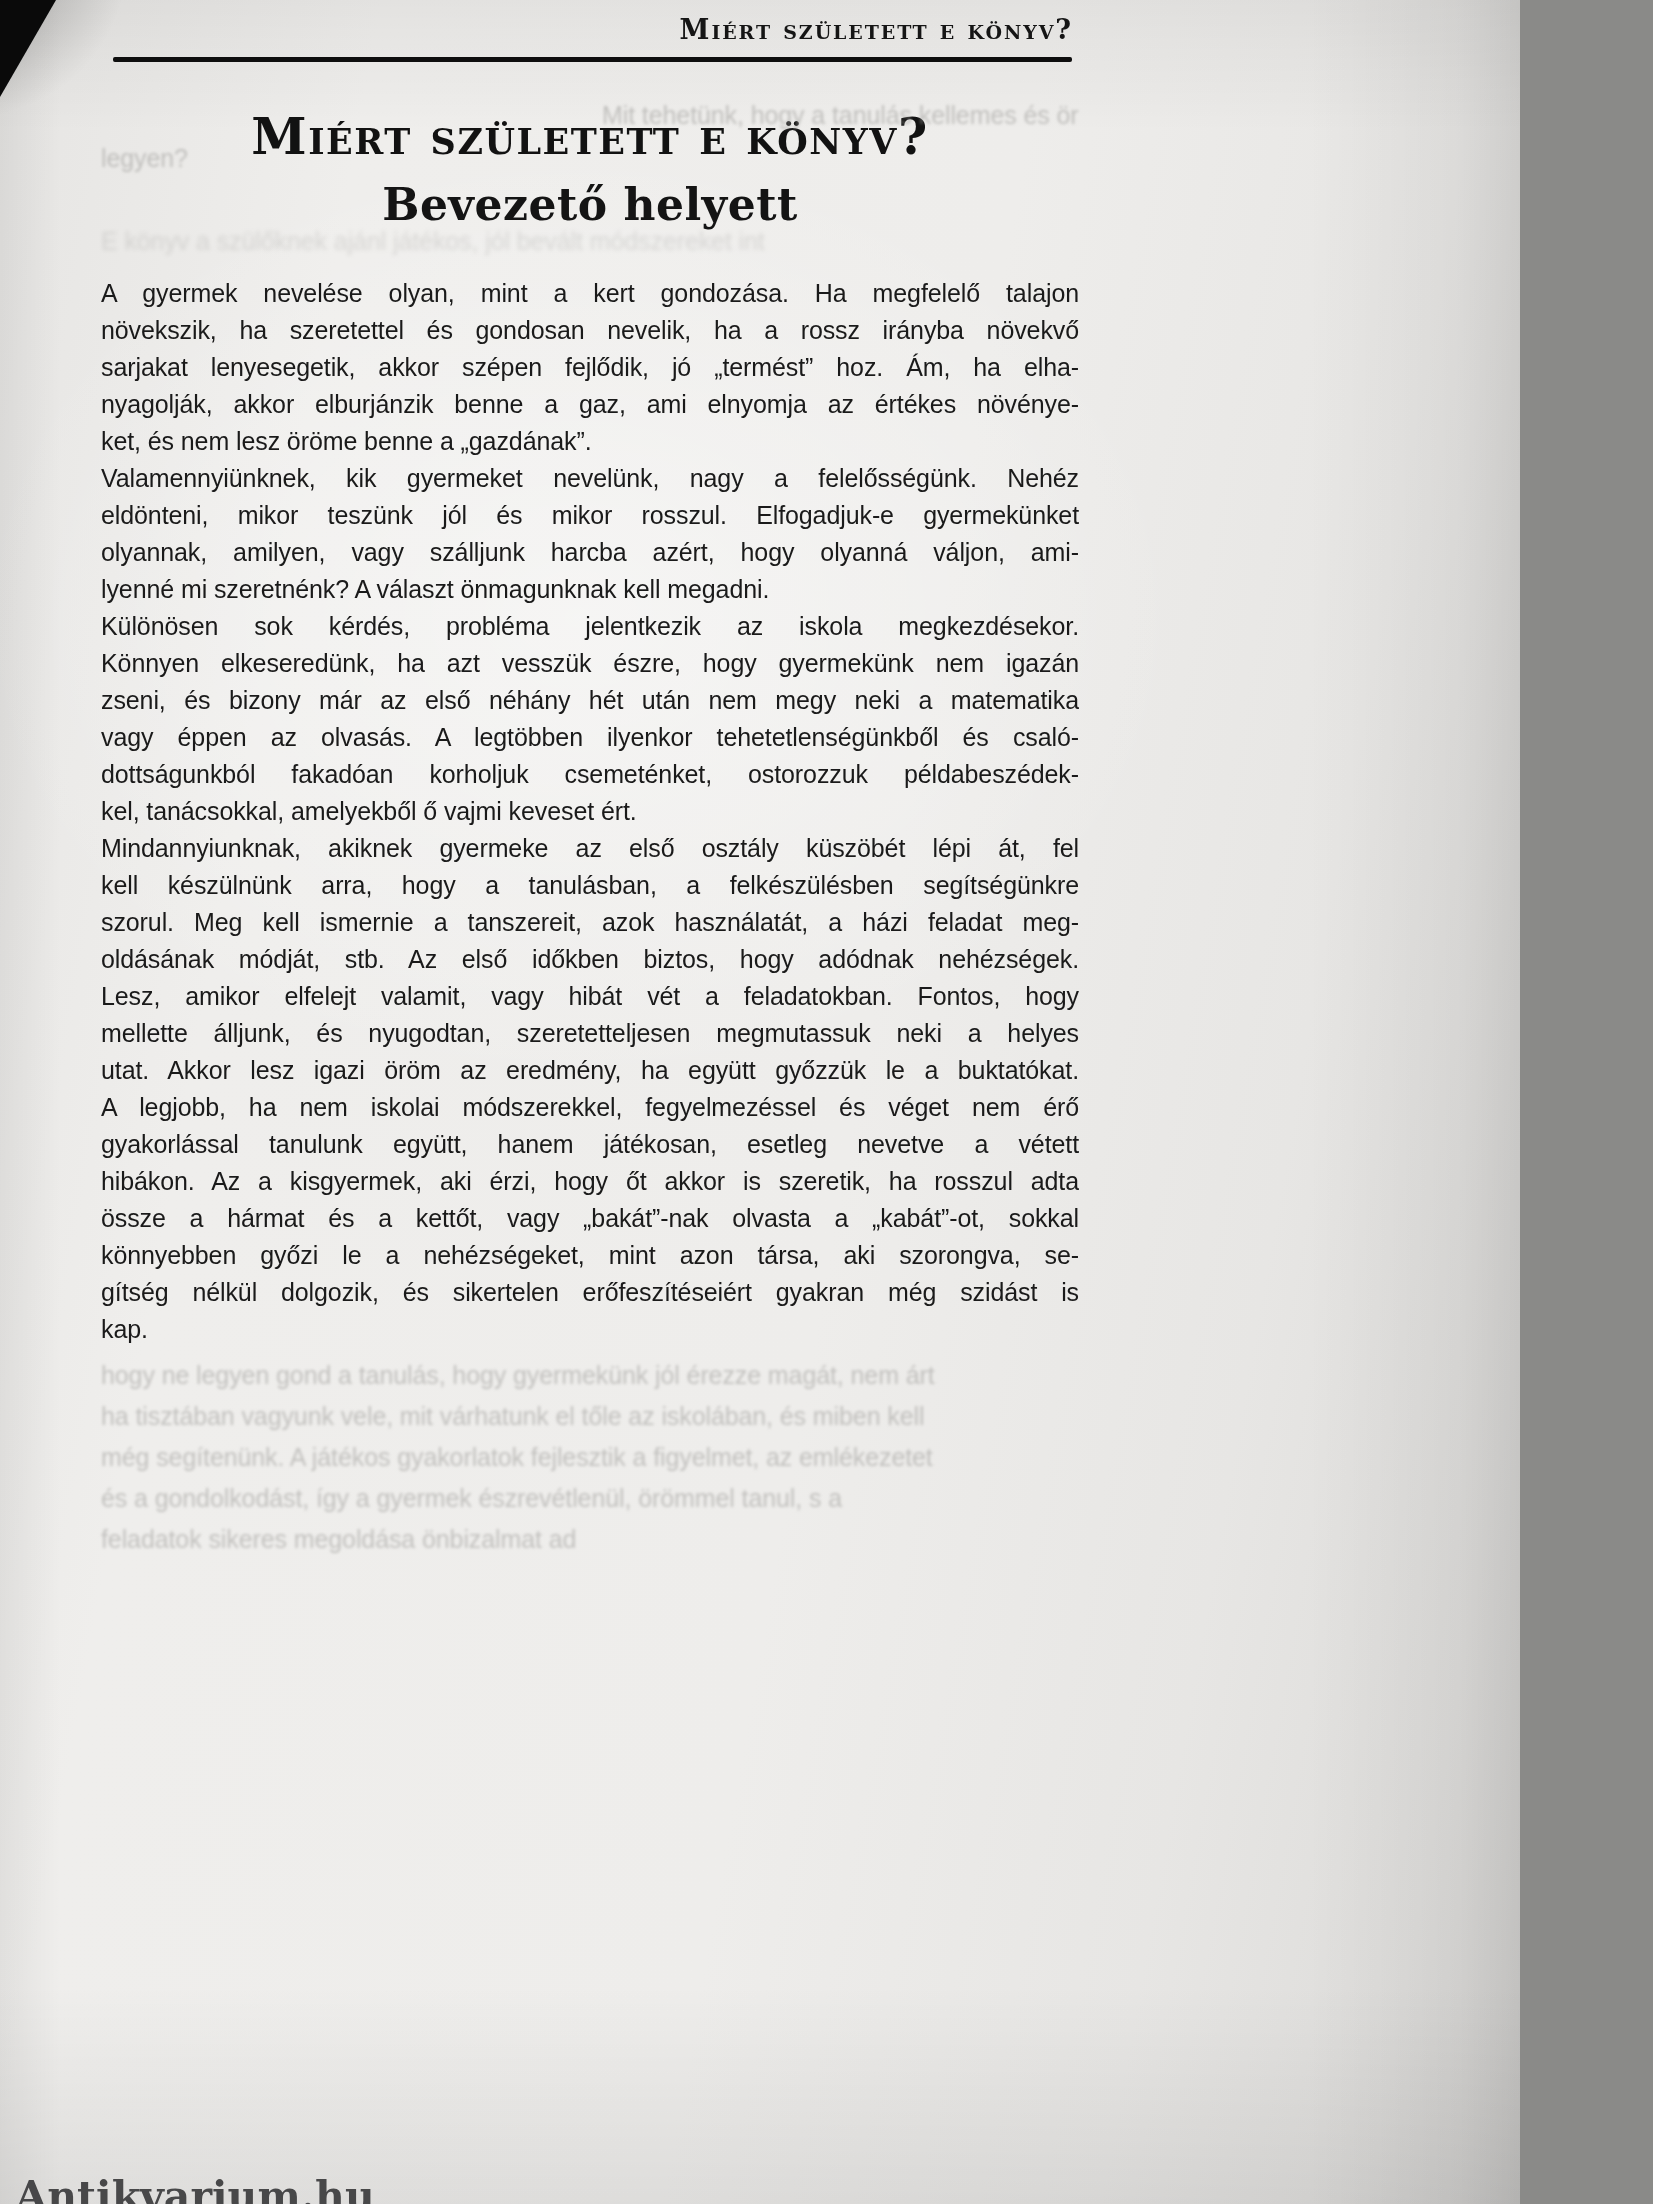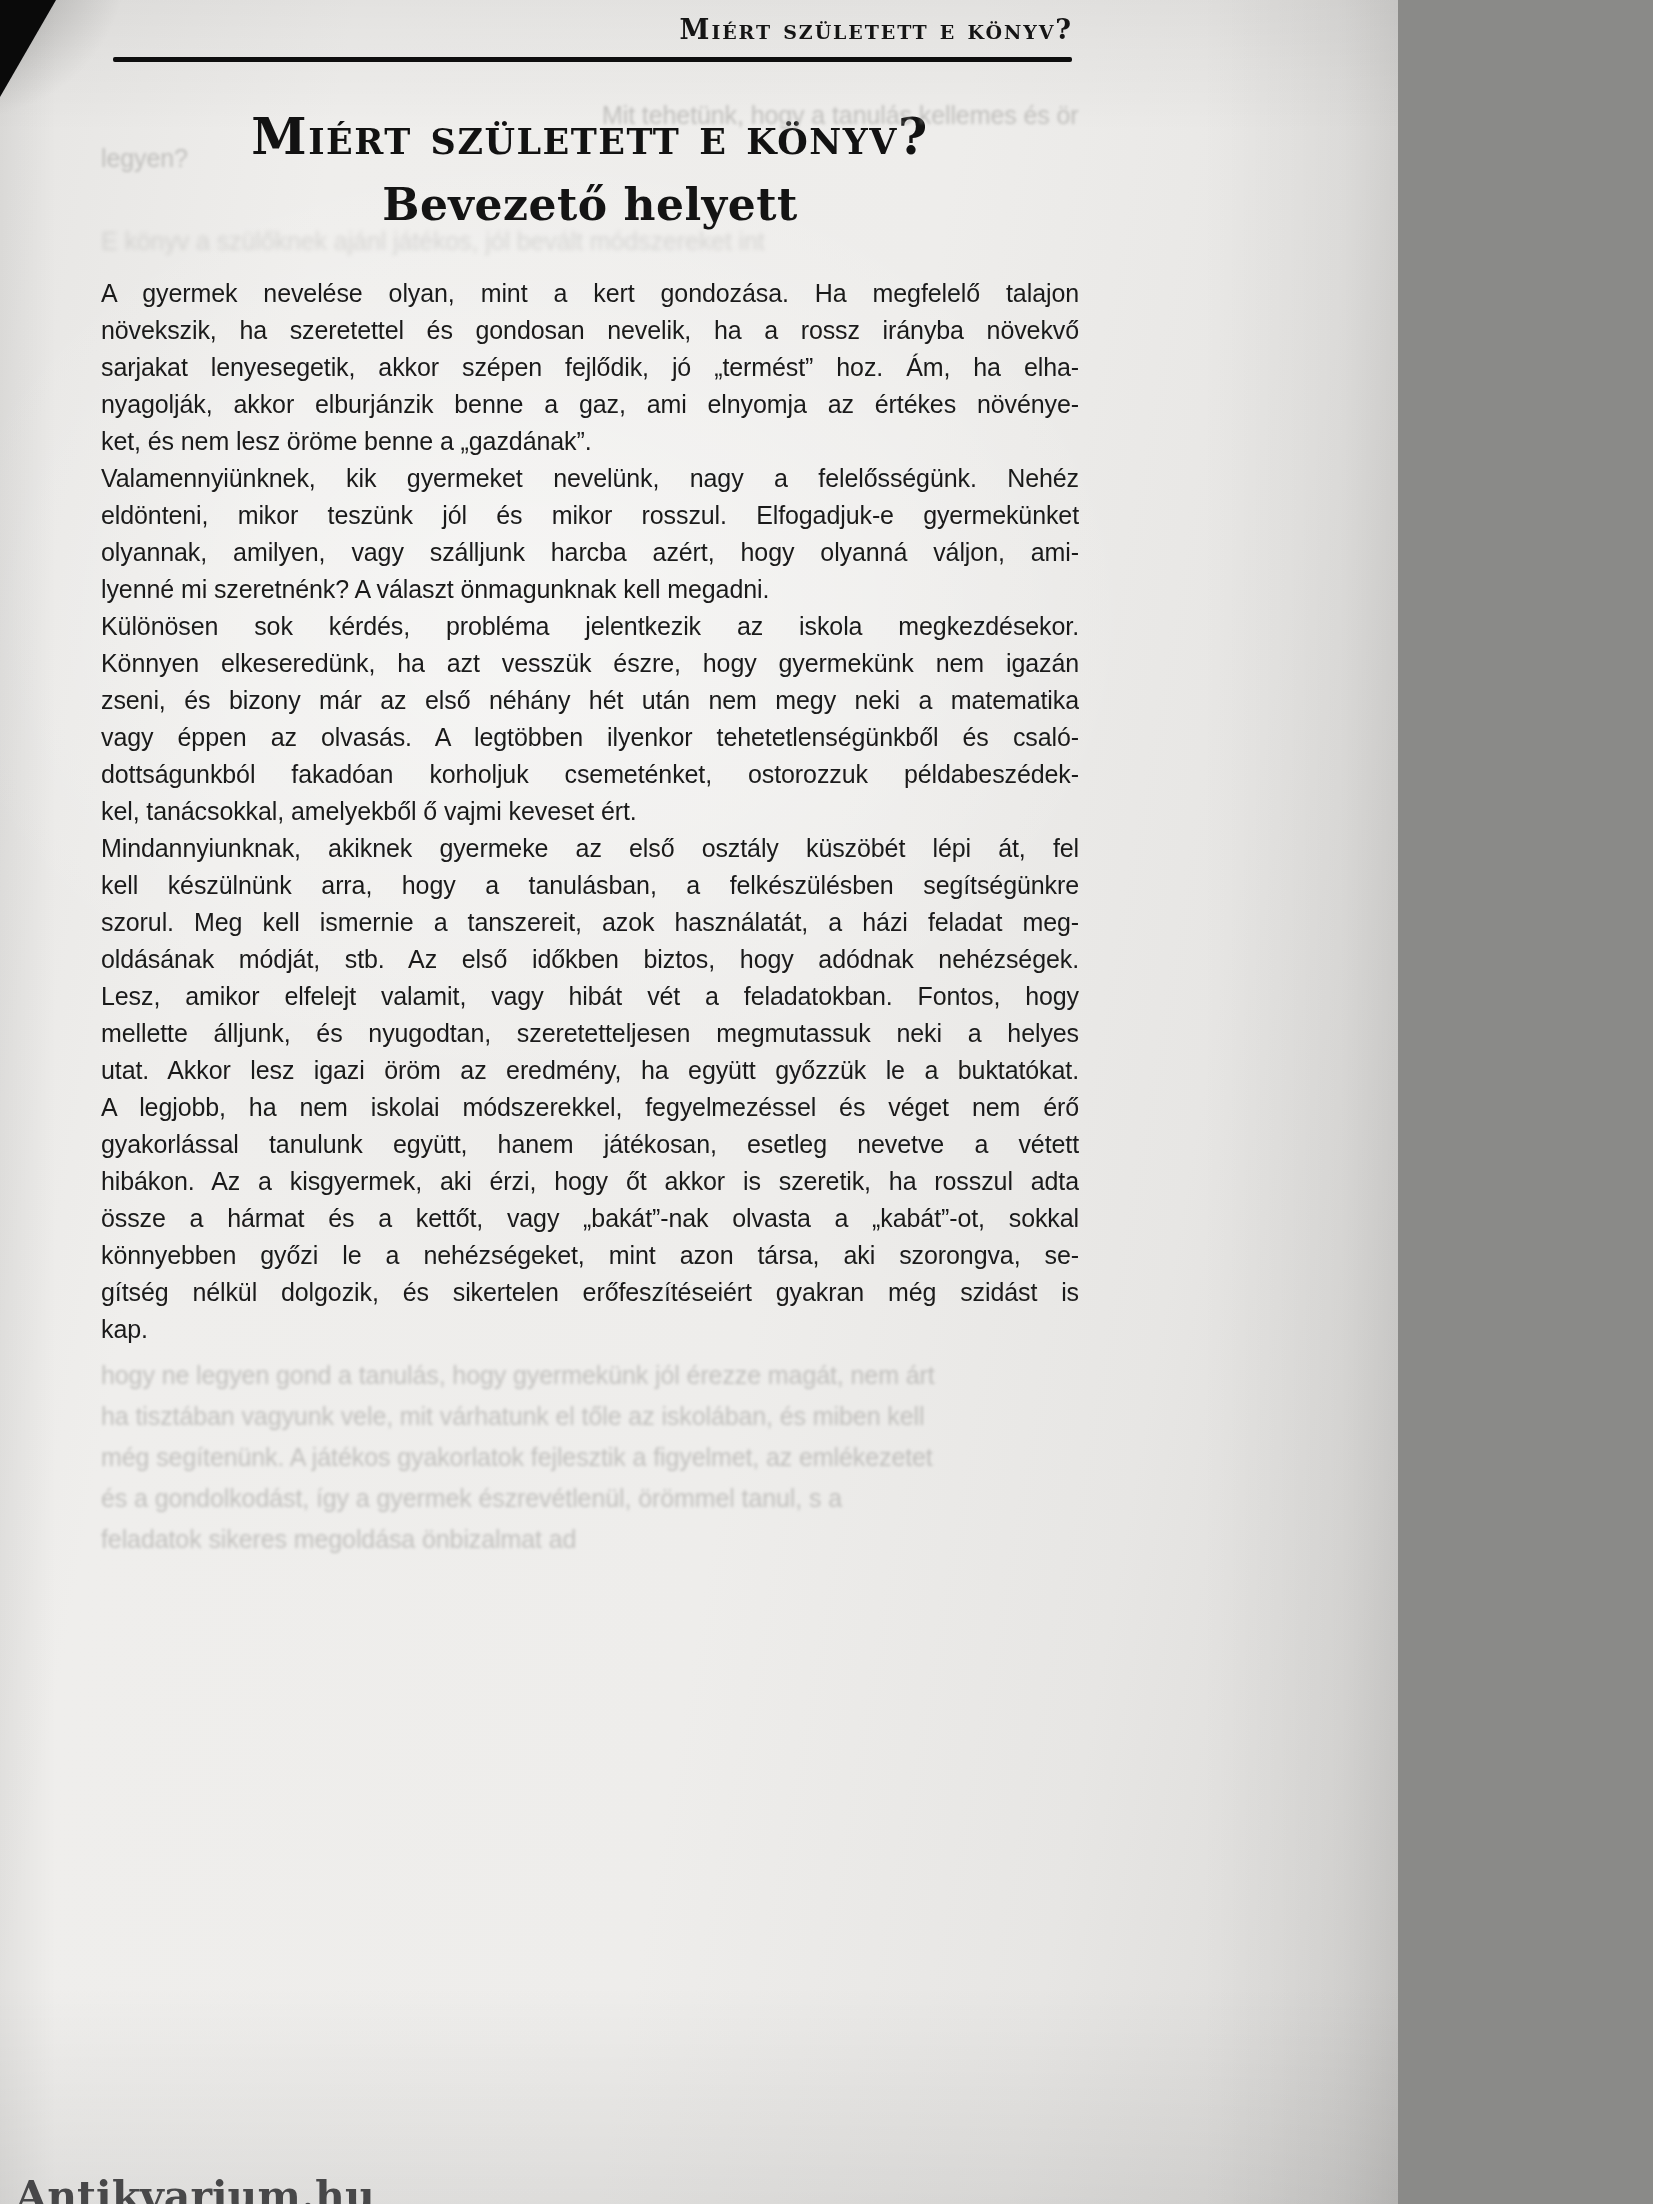--- a/index.html
+++ b/index.html
@@ -3,21 +3,21 @@
 <meta charset="utf-8">
 <style>
   html, body {
     margin: 0;
     padding: 0;
     background: #8a8a88;
     font-family: "Liberation Sans", sans-serif;
   }
   .page {
     position: relative;
-    width: 1398px;
+    width: 1520px;
     height: 2205px;
     overflow: hidden;
     background:
       radial-gradient(ellipse 873px 679px at 38% 28%, rgba(255,255,255,0.45), rgba(255,255,255,0) 70%),
       linear-gradient(100deg, #e6e5e3 0%, #efeeec 20%, #eeedeb 55%, #e7e6e4 78%, #dedddb 92%, #d6d5d3 100%);
   }
   
   .page::before {
     content: "";
     position: absolute;

